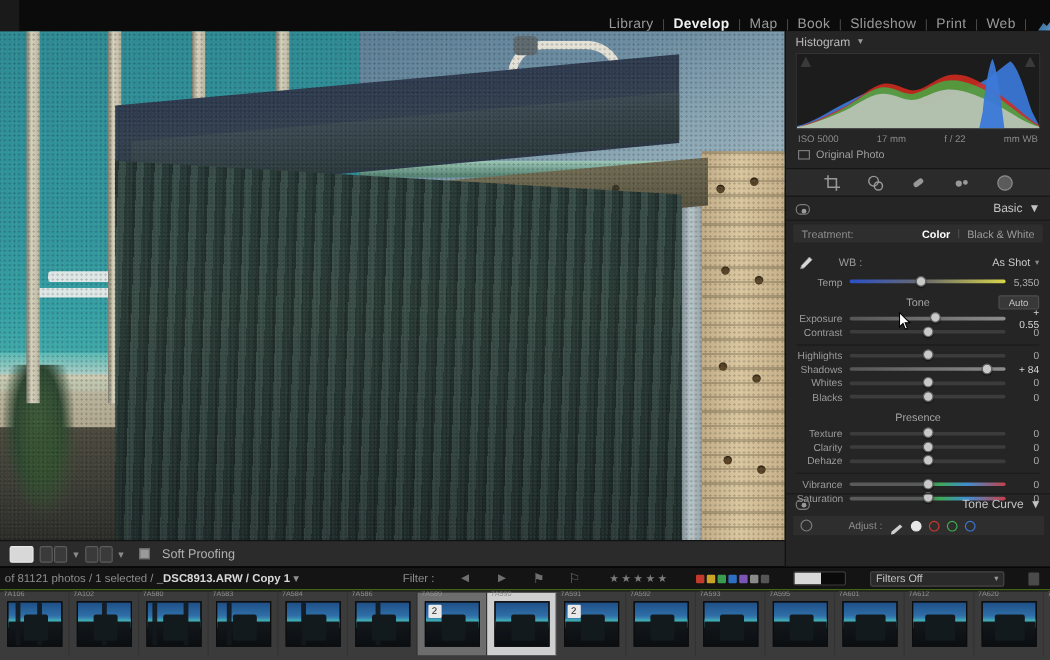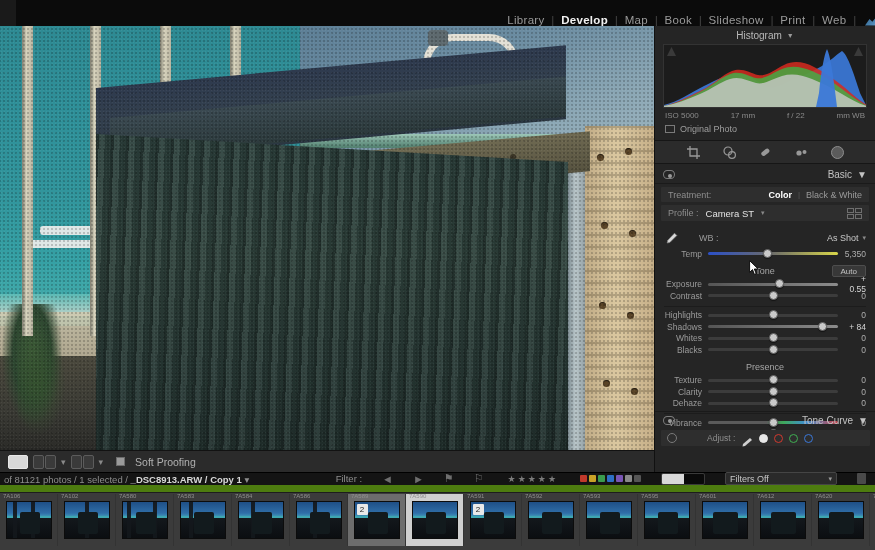--- a/index.html
+++ b/index.html
@@ -169,22 +169,22 @@
   .dot3 { color: #8a8a8a; font-size: 9px; }
   .sp-check {
     width: 9px; height: 9px; background: #9a9a9a; border: 1px solid #6c6c6c;
     margin-left: 8px;
   }
   .sp-label { color: #b0b0b0; font-size: 10.5px; margin-left: 5px; }
 
   
   .fsinfo {
     position: absolute; left: 0; top: 472px; width: 875px; height: 20px;
-    background: #141414; display: flex; align-items: flex-end;
-    border-top: 1px solid #000; border-bottom: 7px solid #4d7c0f;
+    background: #141414; display: flex; align-items: center;
+    border-top: 1px solid #000; border-bottom: 1px solid #4d7c0f;
   }
   .fsinfo .left { color: #8e8e8e; font-size: 9.5px; padding-left: 4px; white-space: nowrap; }
   .fsinfo .left b { color: #d8d8d8; font-weight: bold; }
   .fsinfo .right {
     margin-left: auto; display: flex; align-items: center; gap: 20px; padding-right: 9px;
   }
   .flabel { color: #8e8e8e; font-size: 9.5px; }
   .navico { color: #6e6e6e; font-size: 11px; }
   .stars { display: flex; gap: 2px; margin: 0 4px; }
   .star { color: #7c7c7c; font-size: 9px; }
@@ -252,21 +252,21 @@
     overflow: hidden; white-space: nowrap;
   }
 
   
   .rightpanel {
     position: absolute; left: 654px; top: 26px; width: 221px; height: 446px;
     background: #252525; border-left: 1px solid #111;
     overflow: hidden;
   }
   .panelhdr {
-    height: 18px; display: flex; align-items: center; justify-content: center;
+    height: 18px; display: flex; align-items: center; justify-content: flex-start;
     padding: 0 8px; color: #b9b9b9; font-size: 10px; gap: 5px;
     background: #252525;
   }
   .panelhdr .tri { font-size: 7px; color: #9a9a9a; }
   .hist-wrap { padding: 0 8px; }
   .hist {
     position: relative; width: 100%; height: 64px; background: #1c1c1c;
     border: 1px solid #333; overflow: hidden;
   }
   .clipbtn {
@@ -753,31 +753,20 @@
 
     <div class="treatrow">
       <span class="lbl">Treatment:</span>
       <span class="treatopts">
         <span class="opt sel">Color</span>
         <span class="bar">|</span>
         <span class="opt">Black &amp; White</span>
       </span>
     </div>
 
-    <div class="profrow">
-      <span class="lbl">Profile :</span>
-      <span class="val">Camera ST</span>
-      <span class="car">▾</span>
-      <span class="grid4">
-          <i></i>
-          <i></i>
-          <i></i>
-          <i></i>
-        </span>
-    </div>
 
     <div class="wbrow">
       <span class="eyedrop">
         <svg width="15" height="15" viewBox="0 0 15 15">
             <path d="M10.5 2.2 L12.8 4.5 L6 11.3 L3.2 12 L3.9 9.2 Z" fill="#d8d8d8" stroke="#8a8a8a" stroke-width=".7"></path>
           </svg>
       </span>
       <span class="wlabel">WB :</span>
       <span class="wval">As Shot</span>
       <span class="car">▾</span>

